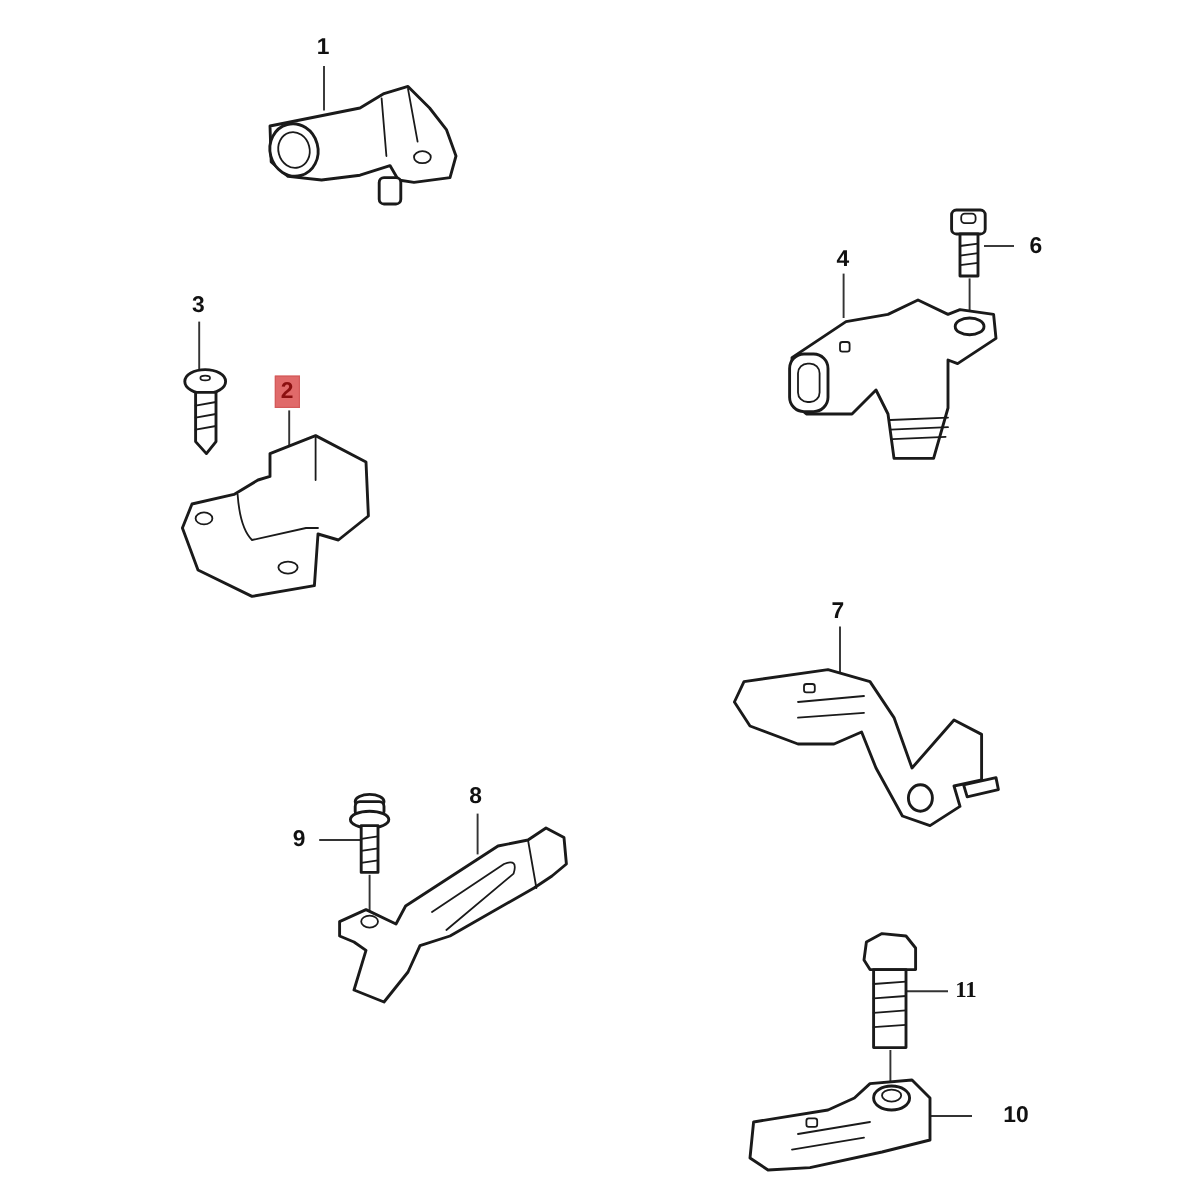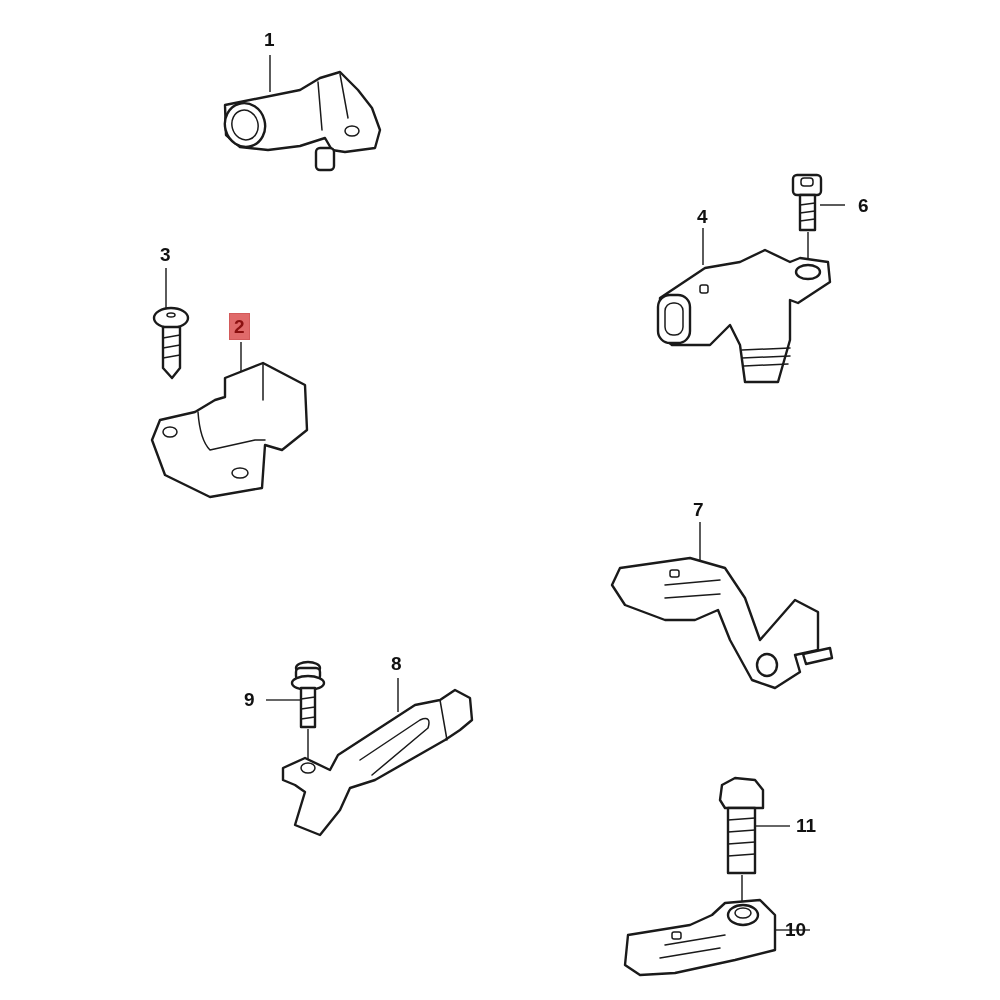--- a/index.html
+++ b/index.html
@@ -120,14 +120,14 @@
 </svg>
 
 <div class="callout" style="left:264px;top:30px;">1</div>
 <div class="callout hl" style="left:229px;top:313px;">2</div>
 <div class="callout" style="left:160px;top:245px;">3</div>
 <div class="callout" style="left:697px;top:207px;">4</div>
 <div class="callout" style="left:858px;top:196px;">6</div>
 <div class="callout" style="left:693px;top:500px;">7</div>
 <div class="callout" style="left:391px;top:654px;">8</div>
 <div class="callout" style="left:244px;top:690px;">9</div>
-<div class="callout" style="left:785px;top:920px;text-align:right;">10</div>
-<div class="callout" style="left:796px;top:816px;">11</div>
+<div class="callout" style="left:836px;top:920px;text-align:right;">10</div>
+<div class="callout" style="left:796px;top:816px;font-family:Liberation Serif, serif;">11</div>
 
 </body></html>

